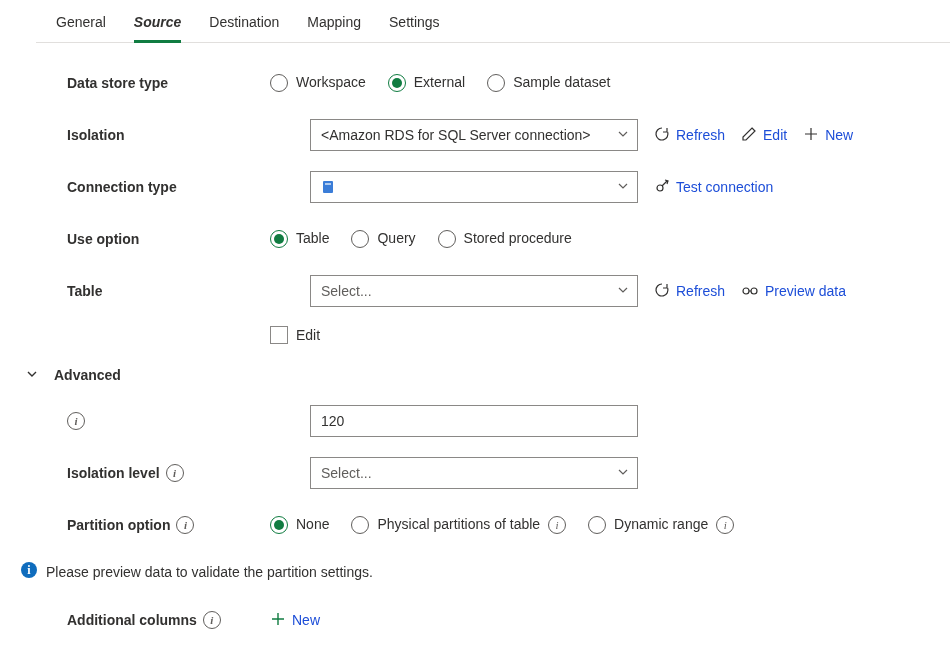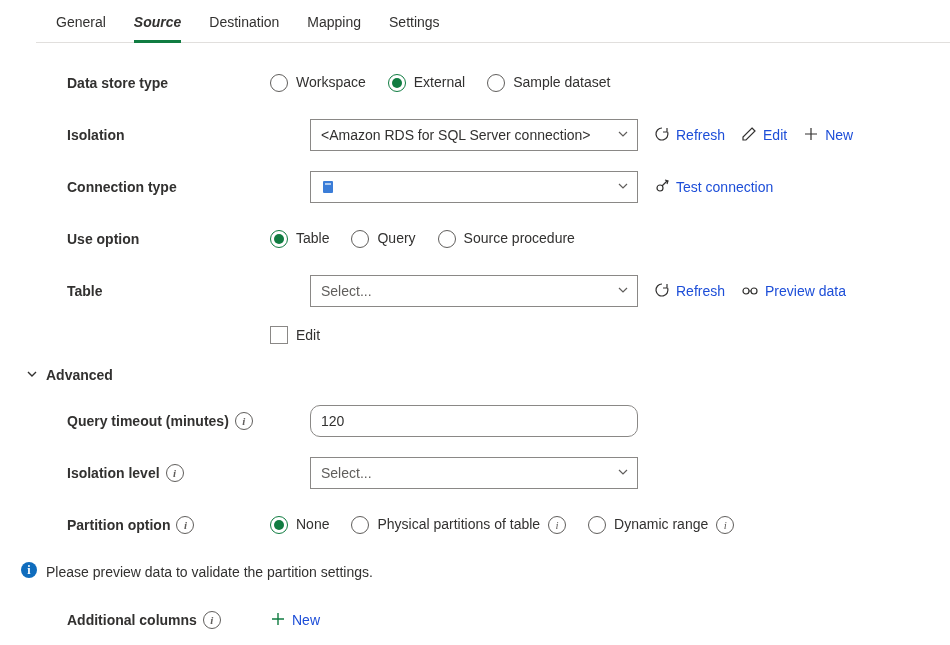--- a/index.html
+++ b/index.html
@@ -90,21 +90,21 @@
   font-family: inherit;
   font-size: 14px;
   display: flex;
   align-items: center;
   position: relative;
   width: 328px;
   cursor: pointer;
   margin-left: 40px;
 }
 .select.placeholder { color: #605e5c; }
-.input { cursor: text; color: #323130; border-radius: 10px; }
+.input { cursor: text; color: #323130; }
 .chevron {
   position: absolute;
   right: 8px;
   top: 50%;
   transform: translateY(-50%);
   pointer-events: none;
 }
 .action-link {
   display: flex;
   align-items: center;
@@ -126,21 +126,21 @@
 }
 .checkbox {
   width: 18px; height: 18px;
   border: 1px solid #8a8886;
   background: #fff;
   cursor: pointer;
 }
 .section-toggle {
   display: flex;
   align-items: center;
-  gap: 8px;
+  gap: 16px;
   cursor: pointer;
   font-weight: 600;
   margin: 6px 0 22px 6px;
 }
 .info-row {
   display: flex;
   align-items: center;
   gap: 8px;
   margin: 4px 0 22px 0;
 }
@@ -263,21 +263,21 @@
         <div class="radio selected">
           <span class="radio-circle"></span>
           <span>Table</span>
         </div>
         <div class="radio">
           <span class="radio-circle"></span>
           <span>Query</span>
         </div>
         <div class="radio">
           <span class="radio-circle"></span>
-          <span>Source procedure</span>
+          <span>Stored procedure</span>
         </div>
       </div>
     </div>
   </div>
 
   <div class="row tight">
     <div class="label-col">Table</div>
     <div class="control-col">
       <div class="select placeholder">
         <span>Select...</span>
@@ -322,21 +322,20 @@
     <span>
       <svg width="12" height="12" viewBox="0 0 12 12">
           <path d="M2 4l4 4 4-4" stroke="#323130" stroke-width="1.4" fill="none"></path>
         </svg>
     </span>
     <span>Advanced</span>
   </div>
 
   <div class="row">
     <div class="label-col">
-      <span>Query timeout (minutes)</span>
       <span class="info-circle">i</span>
     </div>
     <div class="control-col">
       <div class="input">
         <span>120</span>
       </div>
     </div>
   </div>
 
   <div class="row">

